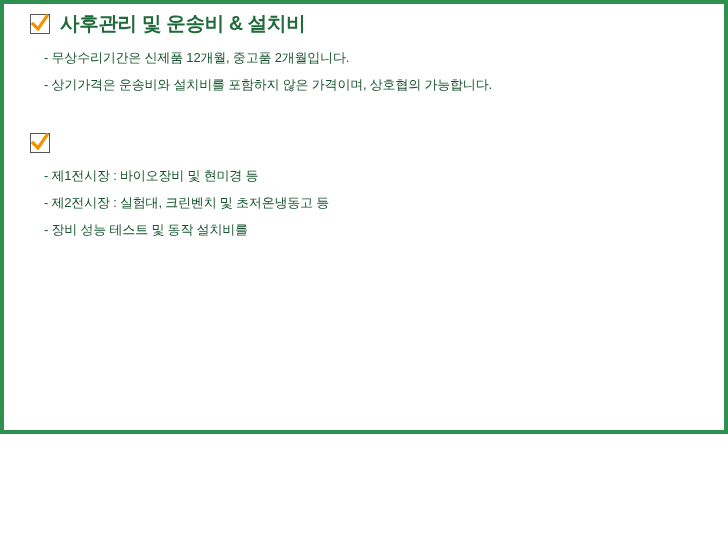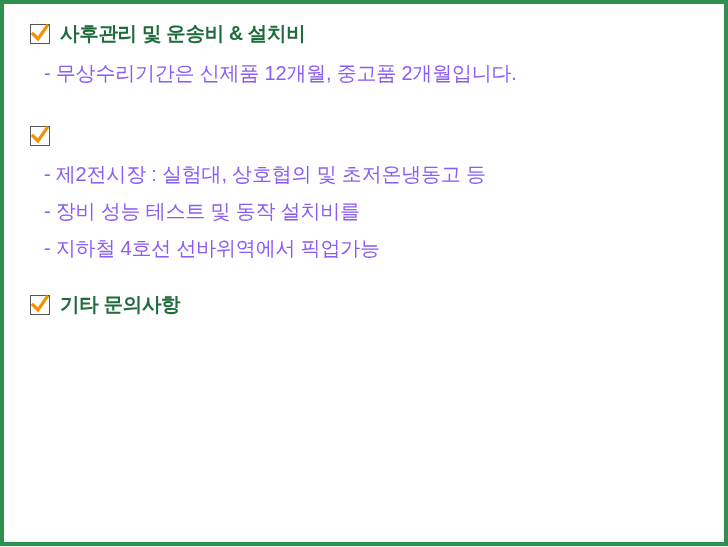--- a/index.html
+++ b/index.html
@@ -9,24 +9,24 @@
   body {
     width: 728px;
     height: 547px;
     background: #ffffff;
     font-family: "Liberation Sans", sans-serif;
     overflow: hidden;
   }
   .page {
     box-sizing: border-box;
     width: 728px;
-    height: 546px;
+    height: 434px;
     border: 4px solid #2f8f4e;
     background: #ffffff;
-    padding: 18px 26px 10px 26px;
+    padding: 8px 26px 10px 26px;
     position: relative;
   }
   .section {
     margin-bottom: 0;
   }
   .section-head {
     display: flex;
     align-items: center;
     gap: 10px;
     margin-bottom: 10px;
@@ -43,22 +43,22 @@
     color: #1f6b3b;
     letter-spacing: -0.3px;
     line-height: 1.2;
   }
   .lines {
     margin: 0;
     padding: 0;
     list-style: none;
   }
   .line {
-    font-size: 20px;
-    color: #8b5cf6;
+    font-size: 13px;
+    color: #14532d;
     line-height: 1.45;
     padding: 4px 0 4px 14px;
     letter-spacing: -0.2px;
     white-space: nowrap;
   }
   .gap-lg { height: 34px; }
   .gap-md { height: 26px; }
 </style>
 </head>
 <body>
@@ -68,44 +68,38 @@
   <div class="section">
     <div class="section-head">
       <svg class="check-icon" viewBox="0 0 20 20">
         <rect x="0.5" y="0.5" width="19" height="19" fill="#ffffff" stroke="#555555" stroke-width="1"></rect>
         <path d="M3 10 L8 15 L17 2" fill="none" stroke="#f39200" stroke-width="3.2" stroke-linecap="square"></path>
       </svg>
       <div class="section-title">사후관리 및 운송비 &amp; 설치비</div>
     </div>
     <ul class="lines">
       <li class="line">- 무상수리기간은 신제품 12개월, 중고품 2개월입니다.</li>
+      <li class="line">- 상기가격은 운송비와 설치비를 포함하지 않은 가격이며, 상호협의 가능합니다.</li>
     </ul>
   </div>
 
   <div class="gap-lg"></div>
 
   <div class="section">
     <div class="section-head">
       <svg class="check-icon" viewBox="0 0 20 20">
         <rect x="0.5" y="0.5" width="19" height="19" fill="#ffffff" stroke="#555555" stroke-width="1"></rect>
         <path d="M3 10 L8 15 L17 2" fill="none" stroke="#f39200" stroke-width="3.2" stroke-linecap="square"></path>
       </svg>
     </div>
     <ul class="lines">
-      <li class="line">- 제2전시장 : 실험대, 상호협의 및 초저온냉동고 등</li>
+      <li class="line">- 제1전시장 : 바이오장비 및 현미경 등</li>
+      <li class="line">- 제2전시장 : 실험대, 크린벤치 및 초저온냉동고 등</li>
       <li class="line">- 장비 성능 테스트 및 동작 설치비를</li>
-      <li class="line">- 지하철 4호선 선바위역에서 픽업가능</li>
     </ul>
   </div>
 
   <div class="gap-md"></div>
 
   <div class="section">
-    <div class="section-head">
-      <svg class="check-icon" viewBox="0 0 20 20">
-        <rect x="0.5" y="0.5" width="19" height="19" fill="#ffffff" stroke="#555555" stroke-width="1"></rect>
-        <path d="M3 10 L8 15 L17 2" fill="none" stroke="#f39200" stroke-width="3.2" stroke-linecap="square"></path>
-      </svg>
-      <div class="section-title">기타 문의사항</div>
-    </div>
   </div>
 
 </div>
 
 </body></html>

